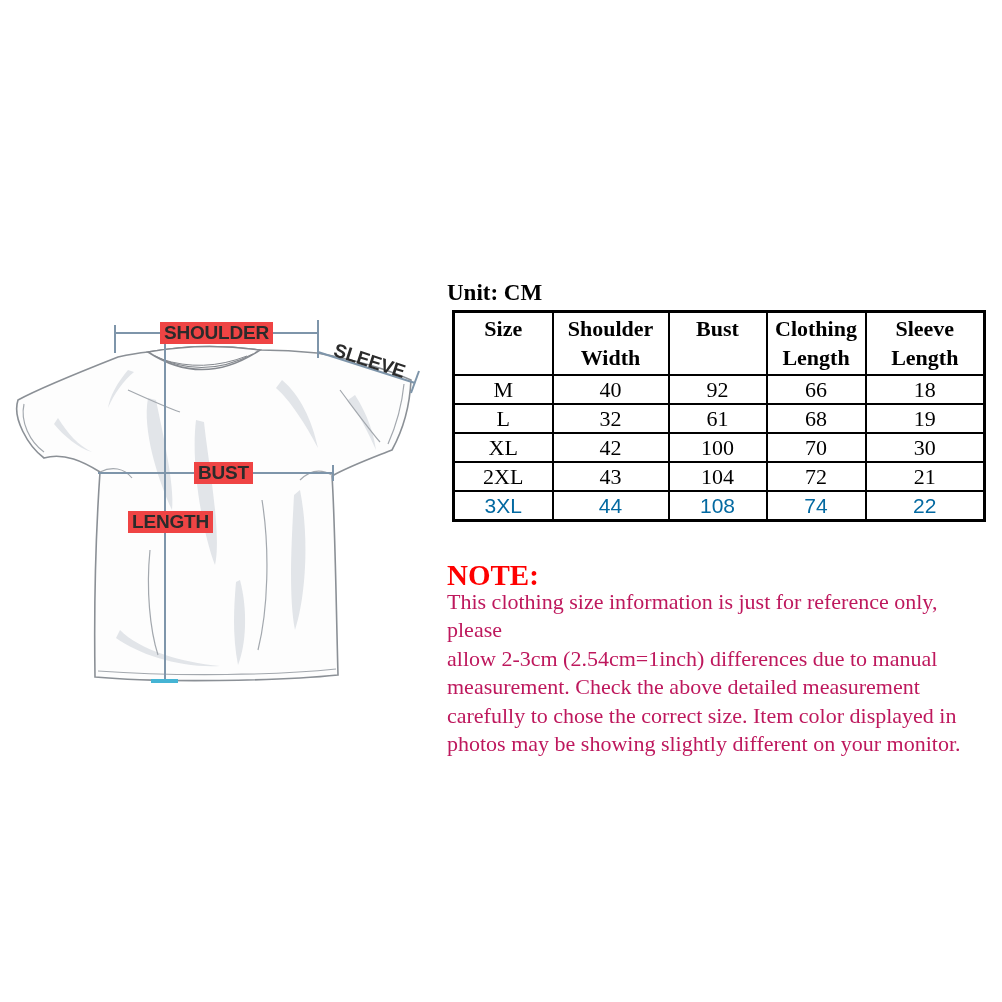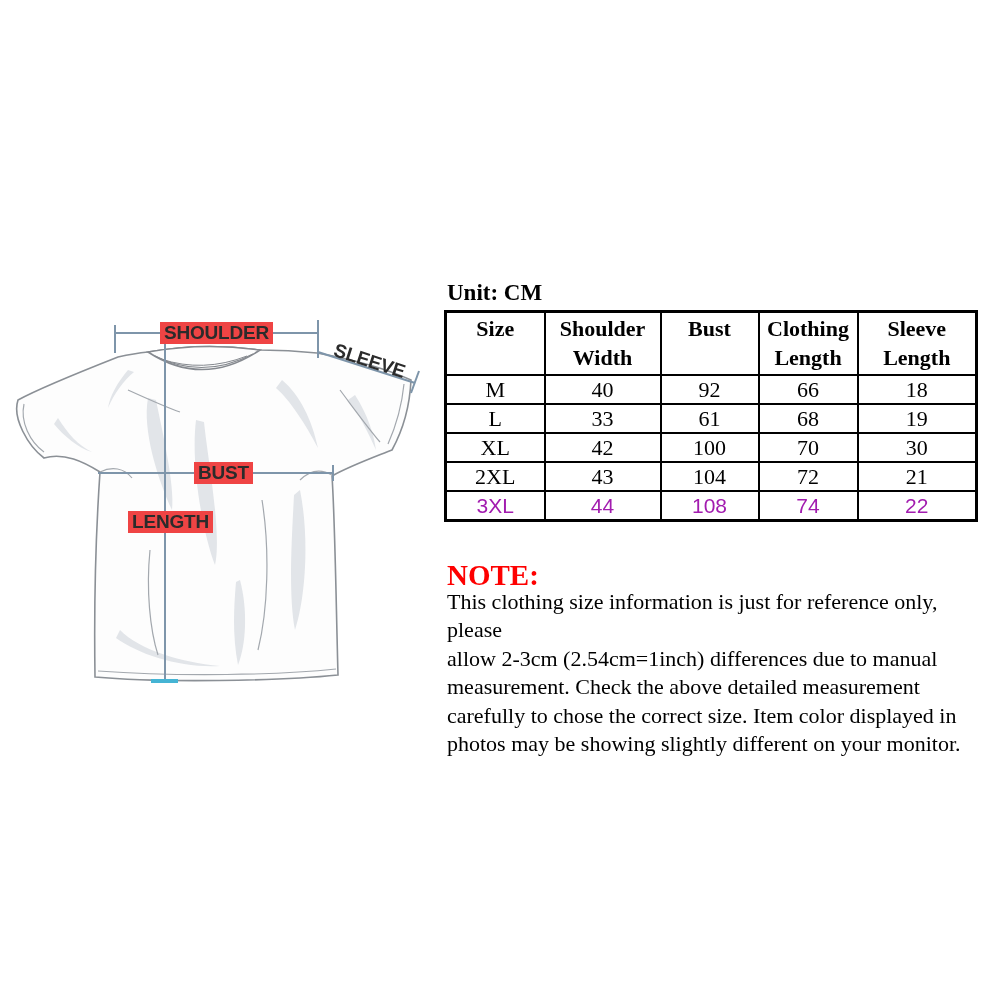--- a/index.html
+++ b/index.html
@@ -21,33 +21,33 @@
   
   .unit-label{position:absolute;left:447px;top:280px;font-size:23px;font-weight:bold;}
   
   .size-table{
     position:absolute;left:444px;top:310px;border-collapse:collapse;table-layout:fixed;
     width:531px;font-size:22px;
   }
   .size-table td,.size-table th{
     border:2px solid #000;text-align:center;padding:0;overflow:hidden;
   }
-  .size-table{border:3px solid #000;}
+  .size-table{border:3px solid #000;margin-left:8px;}
   .size-table th{
     font-weight:bold;vertical-align:top;height:60px;line-height:29px;padding-top:1px;
   }
   .size-table td{height:27px;line-height:27px;vertical-align:middle;}
   .size-table tr.row-sans td{
-    font-family:"Liberation Sans", sans-serif;font-size:21px;color:#a21caf;
+    font-family:"Liberation Sans", sans-serif;font-size:21px;color:#0369a1;
   }
   
   .note-heading{position:absolute;left:447px;top:559px;font-size:29px;font-weight:bold;}
   .note-body{
     position:absolute;left:447px;top:588px;width:540px;font-size:22px;line-height:28.4px;
-    white-space:pre-line;color:#000000;
+    white-space:pre-line;color:#be185d;
   }
 </style>
 </head>
 <body>
 
 <div class="page">
 
   <svg class="diagram-svg" viewBox="0 0 460 420">
 
     <path d="M148,52
@@ -134,21 +134,21 @@
     <tbody>
       <tr>
         <td>M</td>
         <td>40</td>
         <td>92</td>
         <td>66</td>
         <td>18</td>
       </tr>
       <tr>
         <td>L</td>
-        <td>33</td>
+        <td>32</td>
         <td>61</td>
         <td>68</td>
         <td>19</td>
       </tr>
       <tr>
         <td>XL</td>
         <td>42</td>
         <td>100</td>
         <td>70</td>
         <td>30</td>

